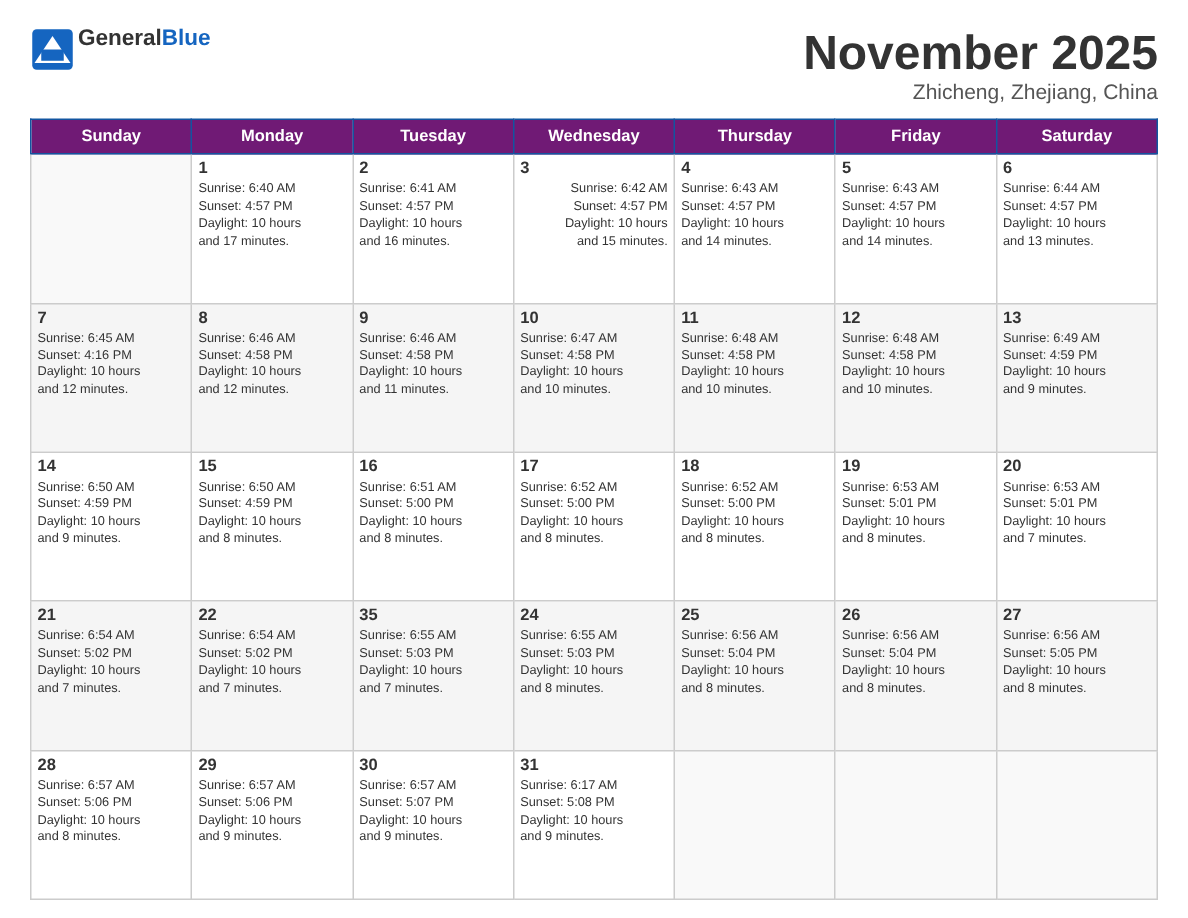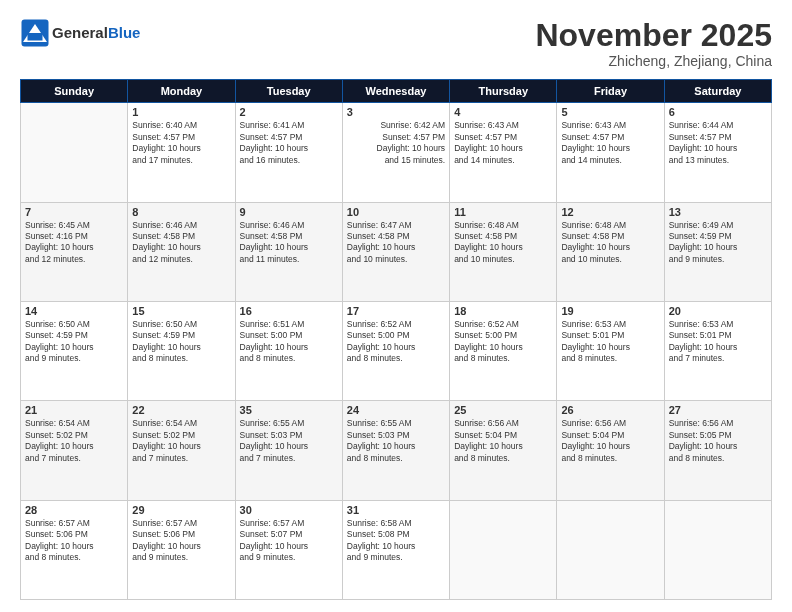--- a/index.html
+++ b/index.html
@@ -18,21 +18,20 @@
       flex-direction: column;
     }
     .header {
       display: flex;
       justify-content: space-between;
       align-items: flex-start;
       margin-bottom: 10px;
     }
     .logo {
       display: flex;
-      align-items: center;
     }
     .logo-icon {
       width: 30px;
       height: 30px;
       margin-right: 2px;
     }
     .title-block {
       text-align: right;
     }
     .month-title {
@@ -46,21 +45,21 @@
       color: #555;
     }
     .calendar {
       flex: 1;
       border: 1px solid #ccc;
       border-collapse: collapse;
       width: 100%;
       table-layout: fixed;
     }
     .calendar th {
-      background: #0f172a;
+      background: #701a75;
       color: #fff;
       font-size: 11px;
       font-weight: bold;
       text-align: center;
       padding: 5px 2px;
       border: 1px solid #1255a0;
     }
     .calendar td {
       vertical-align: top;
       border: 1px solid #ccc;
@@ -339,21 +338,21 @@
           </td>
           <td>
             <div class="day-number">30</div>
             <div class="day-info" style="white-space: pre-line;">Sunrise: 6:57 AM
 Sunset: 5:07 PM
 Daylight: 10 hours
 and 9 minutes.</div>
           </td>
           <td>
             <div class="day-number">31</div>
-            <div class="day-info" style="white-space: pre-line;">Sunrise: 6:58 AM
+            <div class="day-info" style="white-space: pre-line;">Sunrise: 6:17 AM
 Sunset: 5:08 PM
 Daylight: 10 hours
 and 9 minutes.</div>
           </td>
           <td class="empty-cell"></td>
           <td class="empty-cell"></td>
           <td class="empty-cell"></td>
         </tr>
       </tbody>
   </table>

